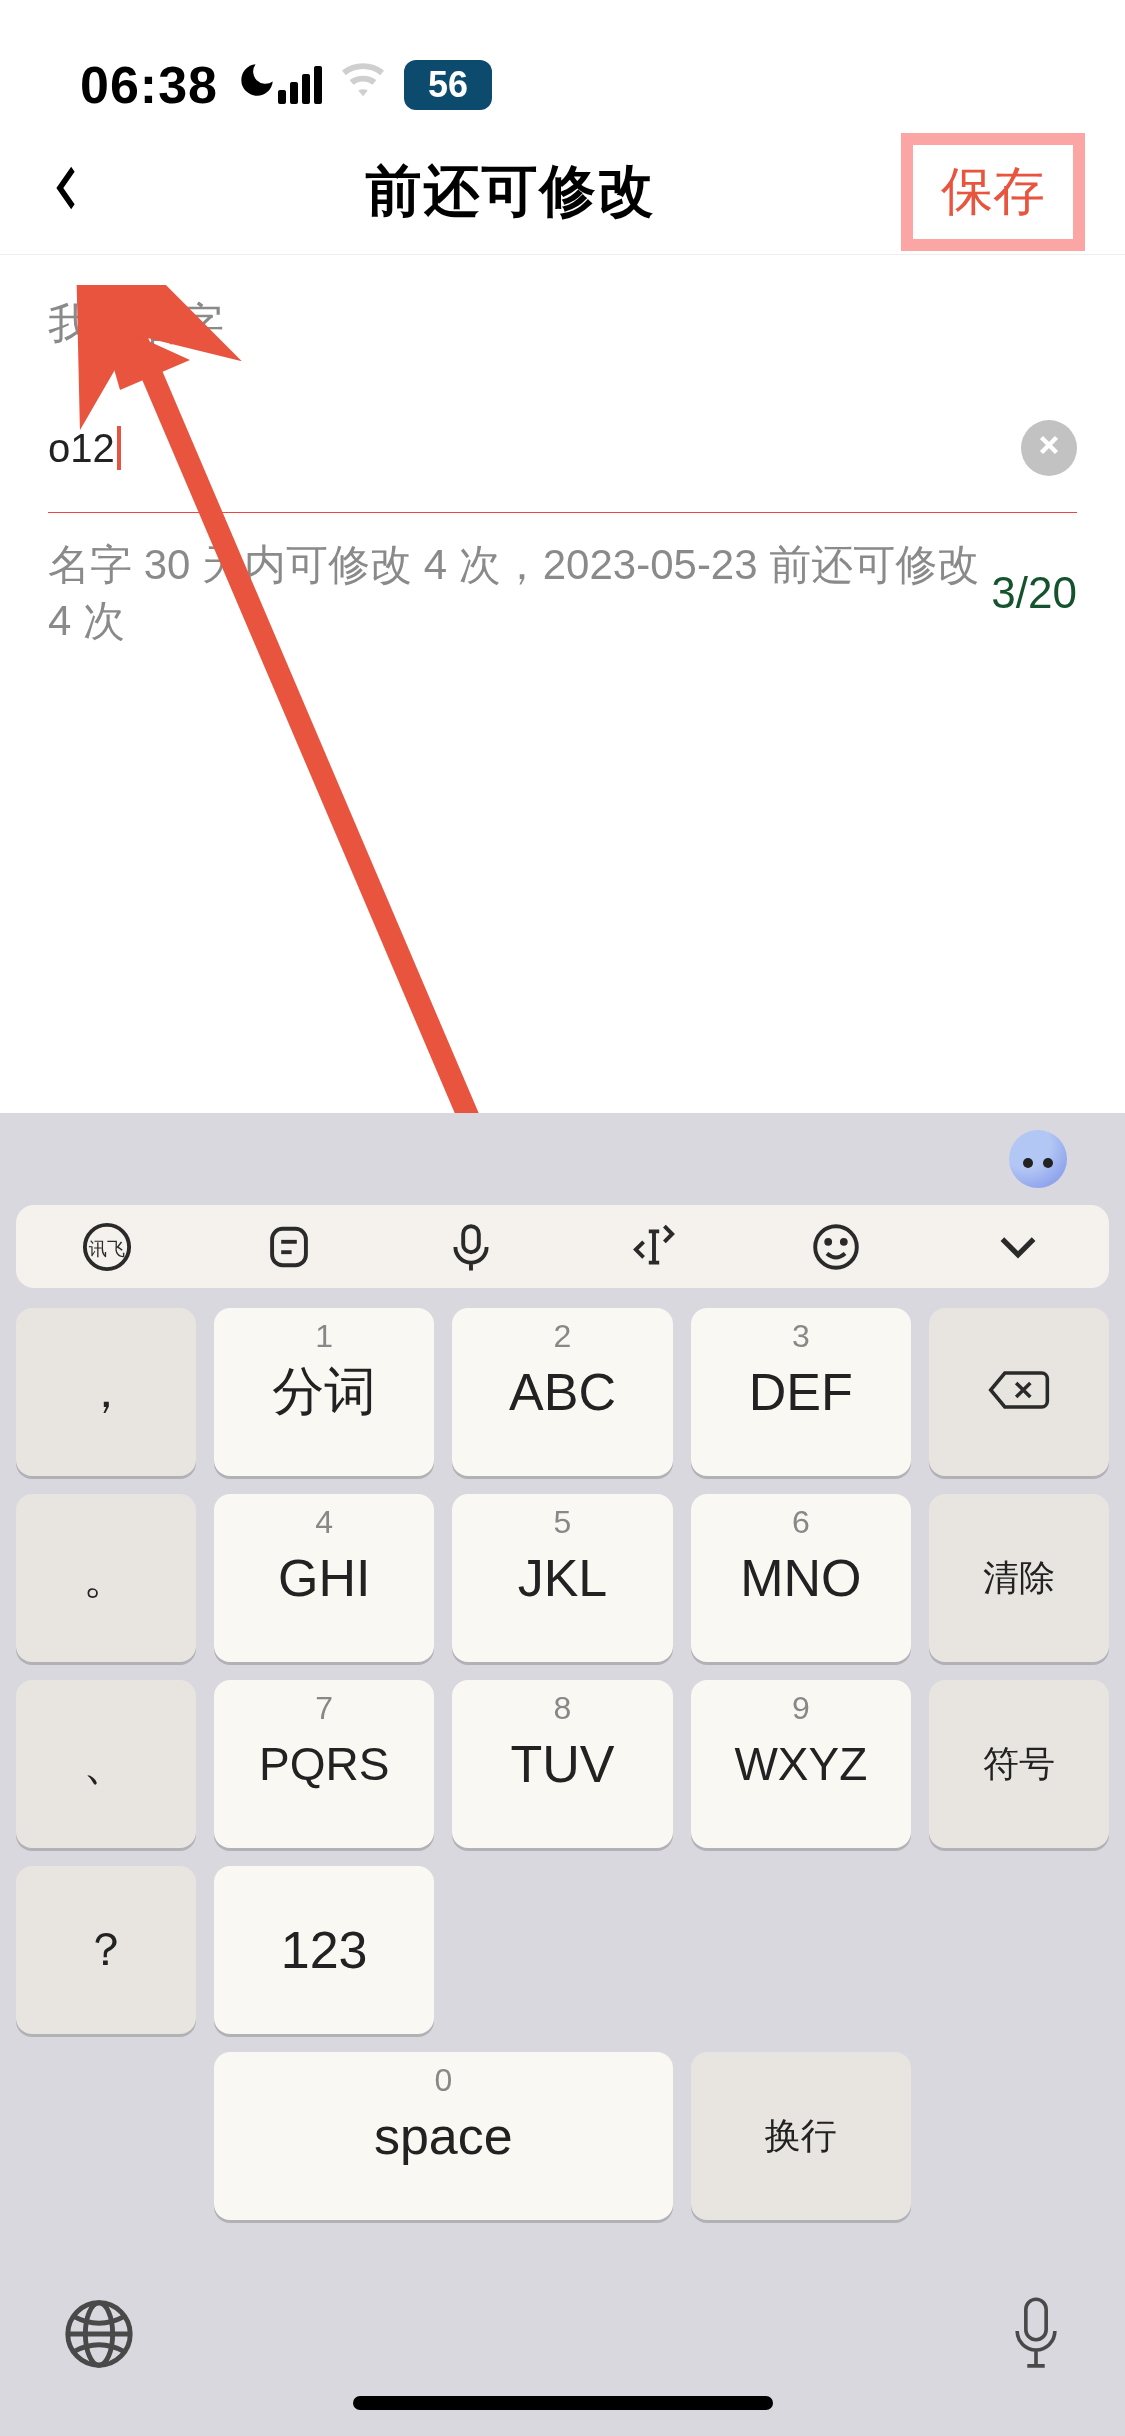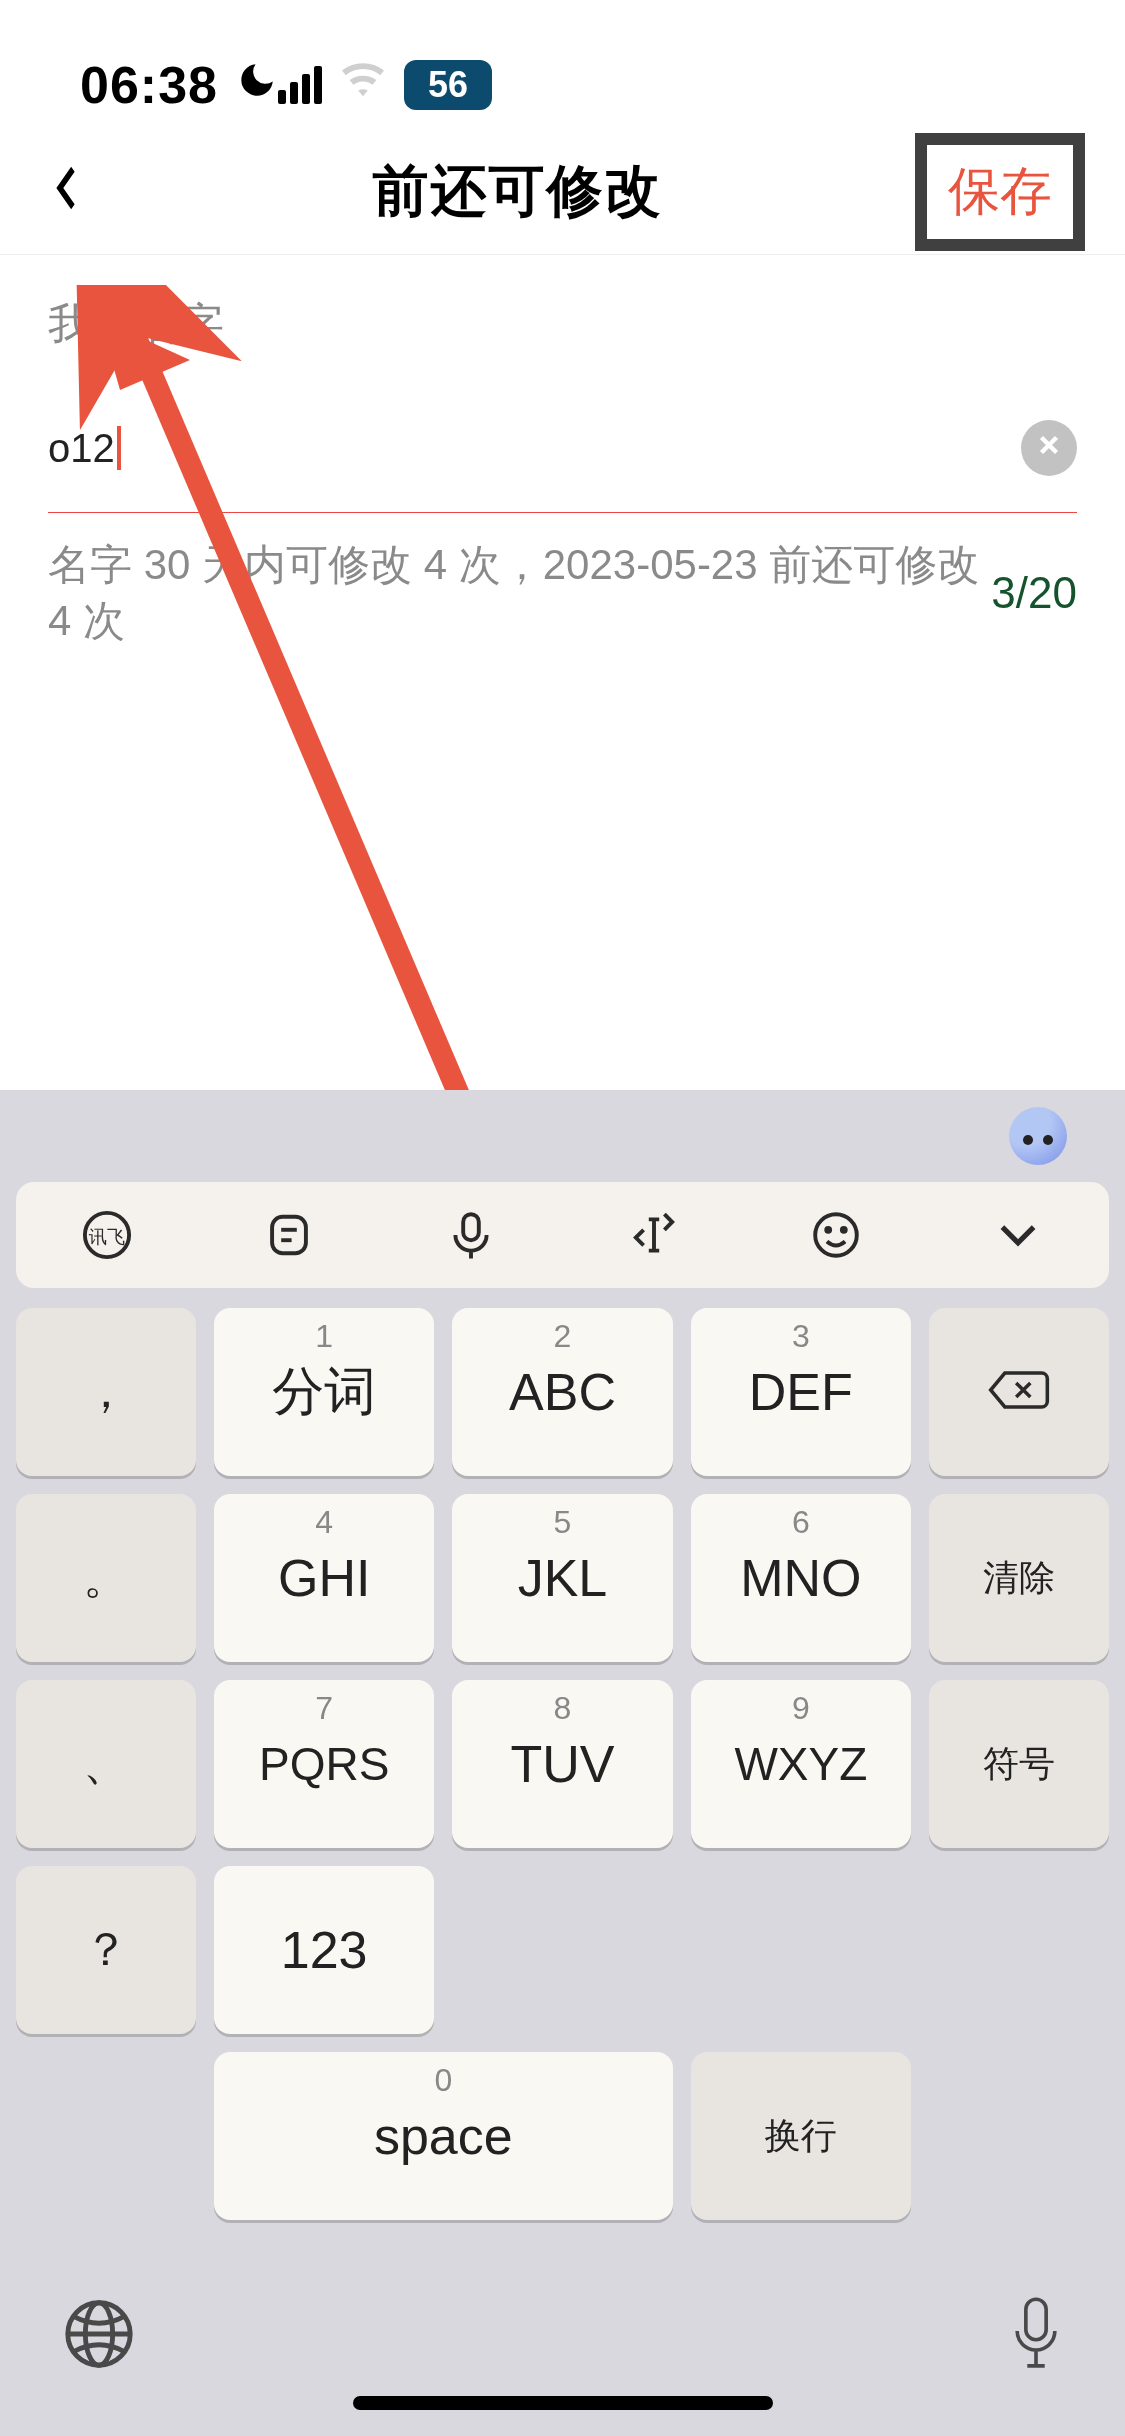--- a/index.html
+++ b/index.html
@@ -69,22 +69,22 @@
       display: flex;
       align-items: center;
     }
     .back-chevron { font-size: 68px; font-weight: 300; transform: scaleX(0.7); }
     .nav-title {
       font-size: 56px;
       font-weight: 600;
       letter-spacing: 2px;
     }
     .save-btn {
-      border: 12px solid #404040;
-      padding: 12px 21px;
+      border: 12px solid #fca5a5;
+      padding: 12px 28px;
       color: #e8543d;
       font-size: 52px;
       font-weight: 500;
     }
 
     
     .content { padding: 0 48px; }
     .section-label {
       color: #8a8a8a;
       font-size: 44px;
@@ -173,21 +173,21 @@
       border-radius: 50%;
       top: 28px;
     }
     .kb-logo::before { left: 14px; }
     .kb-logo::after { right: 14px; }
 
     .kb-toolbar {
       margin: 0 16px 20px 16px;
       background: #f5f2ed;
       border-radius: 18px;
-      height: 106px;
+      height: 83px;
       display: flex;
       align-items: center;
       justify-content: space-around;
     }
     .kb-tool {
       width: 60px;
       height: 60px;
       display: flex;
       align-items: center;
       justify-content: center;

